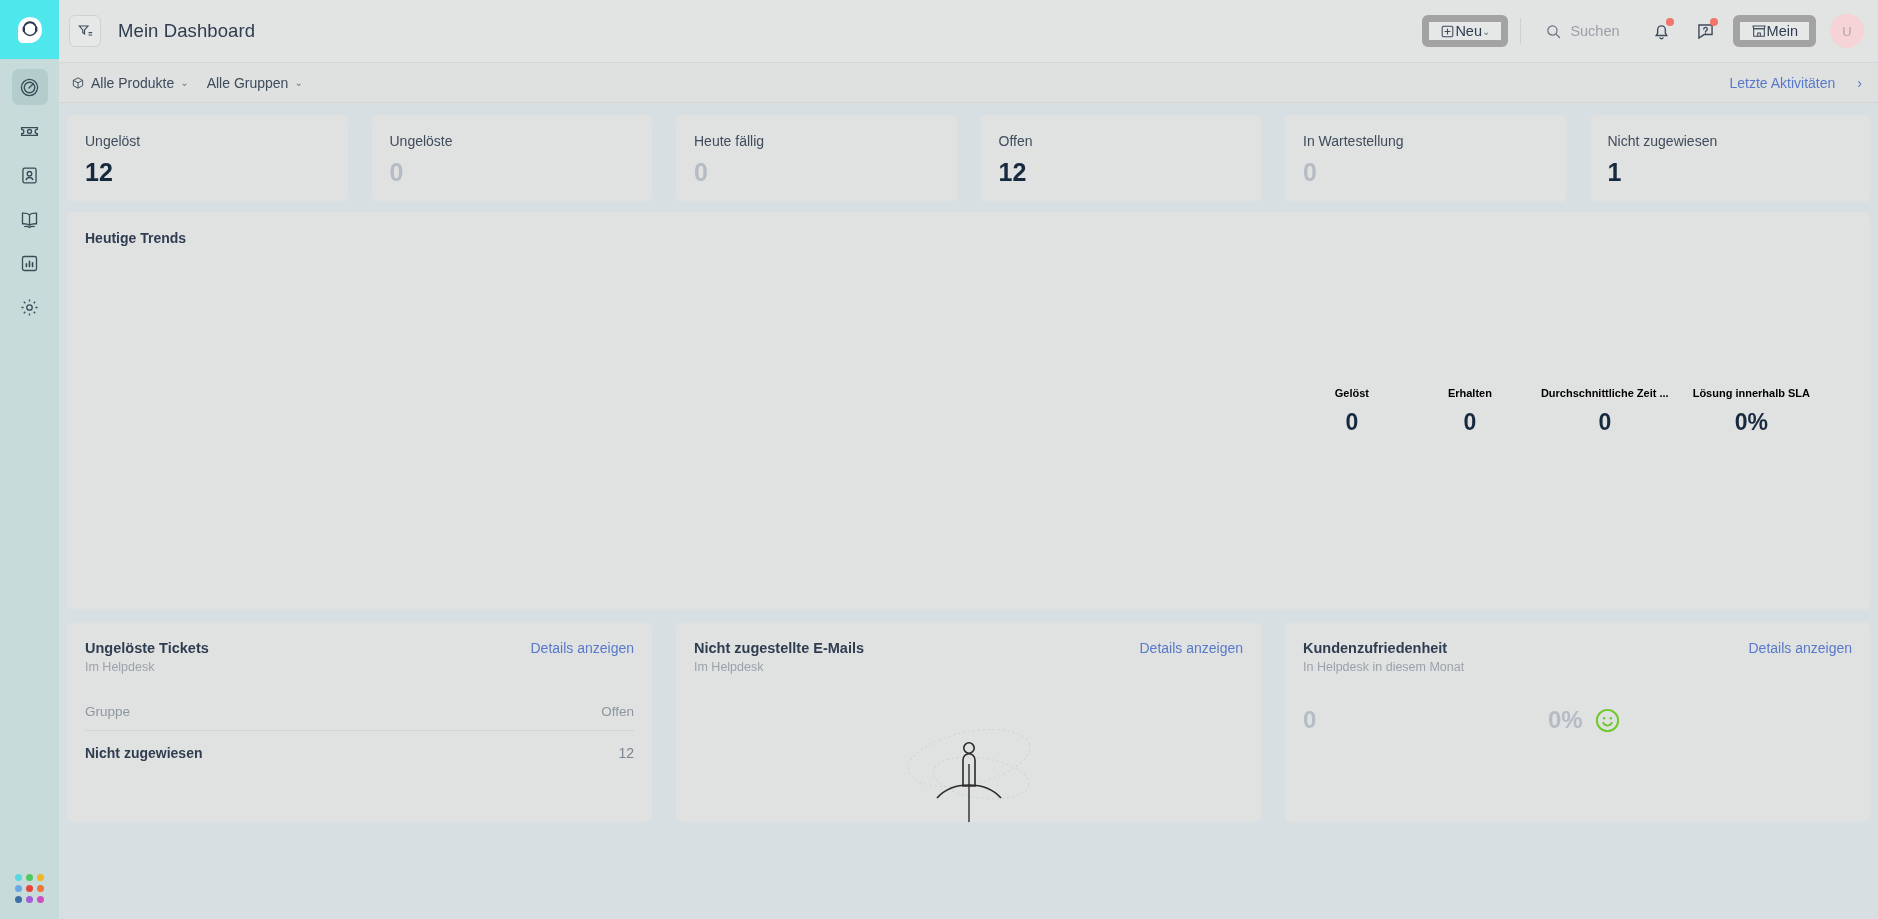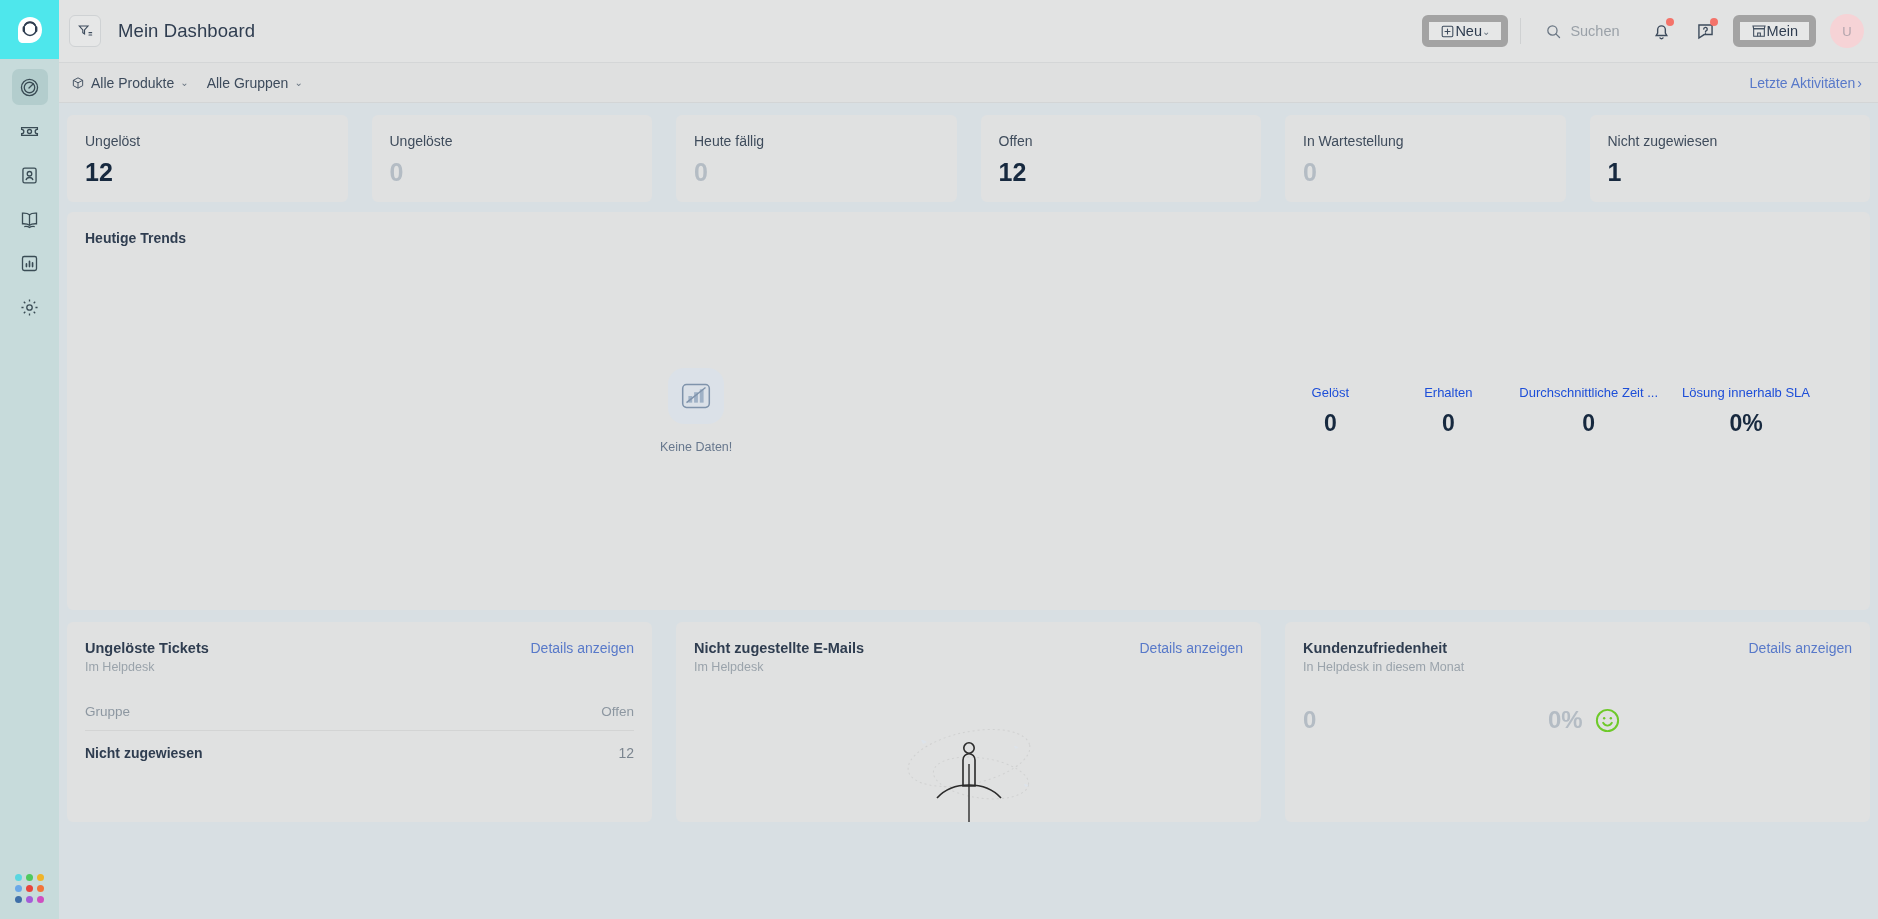--- a/index.html
+++ b/index.html
@@ -70,21 +70,21 @@
     font-size: 13px; color: #b3a5ad; cursor: pointer; margin-left: 4px;
   }
 
   
   .filterbar {
     height: 40px; flex: 0 0 40px; display: flex; align-items: center;
     padding: 0 16px 0 12px; background: #dfe0e0; border-bottom: 1px solid #d3d5d6;
   }
   .filter-chip { display: flex; align-items: center; gap: 6px; font-size: 14px; color: #3d4b5c; cursor: pointer; margin-right: 18px; }
   .chev { font-size: 10px; color: #6a7683; }
-  .recent-link { margin-left: auto; font-size: 14px; color: #5879c9; cursor: pointer; display: flex; align-items: center; gap: 2px; }
+  .recent-link { margin-left: auto; font-size: 14px; color: #5879c9; cursor: pointer; display: flex; align-items: center; gap: 22px; }
 
   
   .content { flex: 1; overflow: hidden; background: #d8dfe3; padding: 0; }
 
   
   .stats { display: flex; gap: 24px; padding: 12px 8px 10px 8px; }
   .stat-card {
     flex: 1; background: #e0e1e1; border-radius: 6px; height: 87px;
     padding: 18px 18px 0 18px;
   }
@@ -95,21 +95,21 @@
   
   .panel { background: #e0e1e1; border-radius: 6px; margin: 0 8px; }
   .trends { height: 398px; display: flex; flex-direction: row; position: relative; }
   .trends-title { font-size: 14px; font-weight: bold; color: #2f3d50; padding: 18px 0 0 18px; }
   .trends-body { flex: 1; display: flex; align-items: center; }
   .empty-wrap { width: 1020px; display: flex; flex-direction: column; align-items: center; justify-content: center; }
   .empty-icon-bg { width: 56px; height: 56px; border-radius: 16px; background: #dbe1e8; display: flex; align-items: center; justify-content: center; }
   .empty-text { margin-top: 16px; font-size: 12.5px; color: #67778d; }
   .metrics { display: flex; gap: 0; margin-left: auto; padding-right: 48px; }
   .metric { min-width: 118px; text-align: center; padding: 0 12px; }
-  .metric-label { font-size: 13px; color: #1d4ed8; white-space: nowrap; }
+  .metric-label { font-size: 11px; color: #000000; white-space: nowrap; font-weight: bold; }
   .metric-value { font-size: 23px; font-weight: bold; color: #17293f; margin-top: 10px; }
 
   
   .bottom-row { display: flex; gap: 24px; padding: 12px 8px 0 8px; }
   .bcard { flex: 1; background: #e0e1e1; border-radius: 6px; padding: 18px 18px 0 18px; height: 200px; position: relative; overflow: hidden; }
   .bcard-head { display: flex; align-items: flex-start; }
   .bcard-title { font-size: 14.5px; font-weight: bold; color: #2f3d50; }
   .bcard-sub { font-size: 12.5px; color: #9aa3ab; margin-top: 4px; }
   .bcard-link { margin-left: auto; font-size: 14px; color: #5879c9; cursor: pointer; }
   .tbl-head { display: flex; justify-content: space-between; font-size: 13.5px; color: #8d97a1; margin-top: 30px; padding-bottom: 11px; border-bottom: 1px solid #d3d4d4; }
@@ -299,32 +299,20 @@
         </div>
         <div class="stat-card">
           <div class="stat-label">Nicht zugewiesen</div>
           <div class="stat-value">1</div>
         </div>
       </div>
 
       <div class="panel trends">
         <div class="trends-title">Heutige Trends</div>
         <div class="trends-body">
-          <div class="empty-wrap">
-            <div class="empty-icon-bg">
-              <svg width="38" height="38" viewBox="0 0 40 40">
-                <rect x="6" y="8" width="28" height="24" rx="4" fill="none" stroke="#7f93ab" stroke-width="1.6"></rect>
-                <rect x="12" y="20" width="4" height="7" fill="#9fb1c6"></rect>
-                <rect x="18" y="16" width="4" height="11" fill="#9fb1c6"></rect>
-                <rect x="24" y="13" width="4" height="14" fill="#9fb1c6"></rect>
-                <path d="M10 27 30 11" stroke="#7f93ab" stroke-width="1.5"></path>
-              </svg>
-            </div>
-            <div class="empty-text">Keine Daten!</div>
-          </div>
 
           <div class="metrics">
             <div class="metric">
               <div class="metric-label">Gelöst</div>
               <div class="metric-value">0</div>
             </div>
             <div class="metric">
               <div class="metric-label">Erhalten</div>
               <div class="metric-value">0</div>
             </div>

